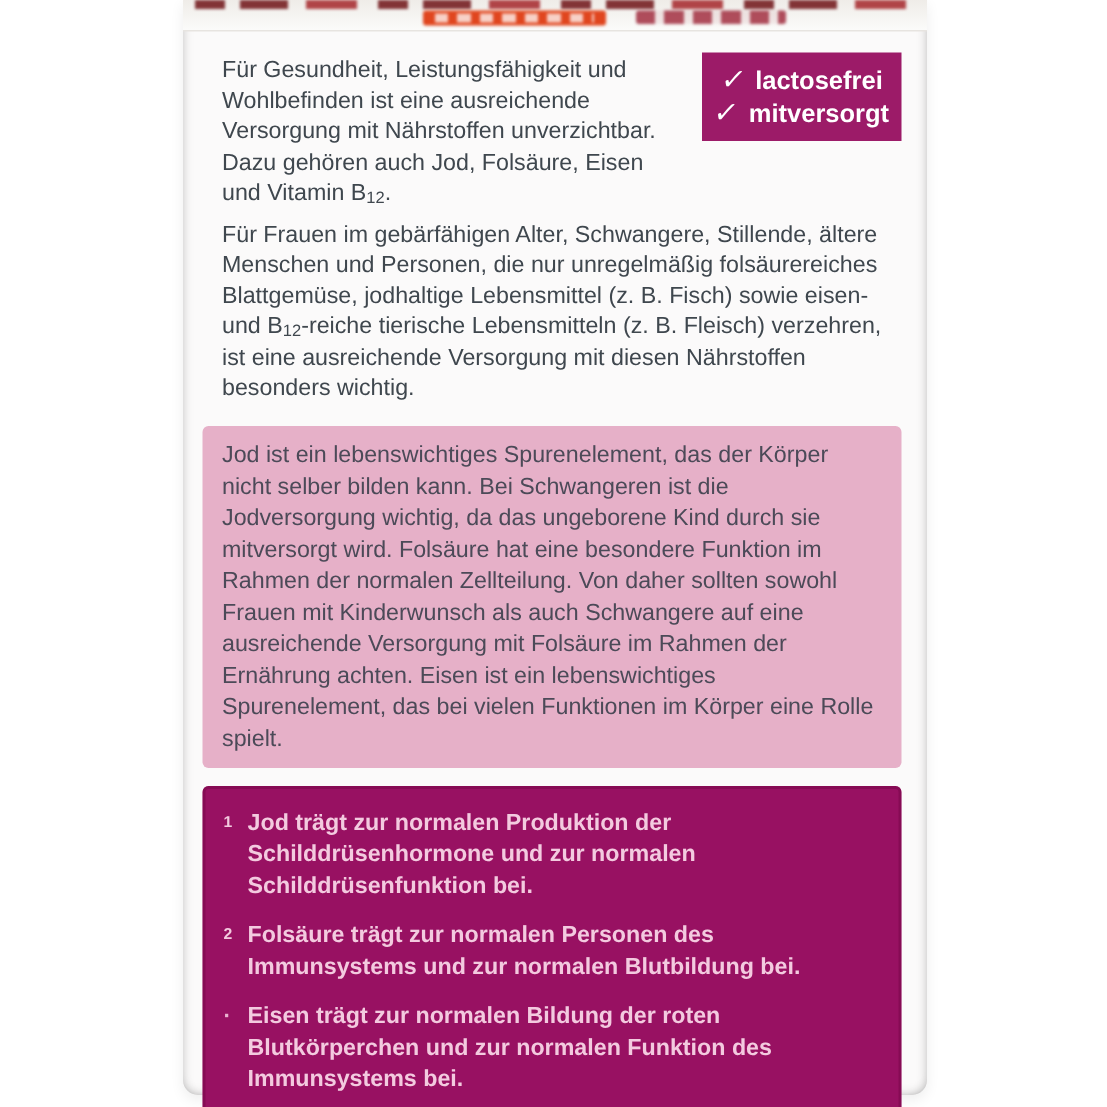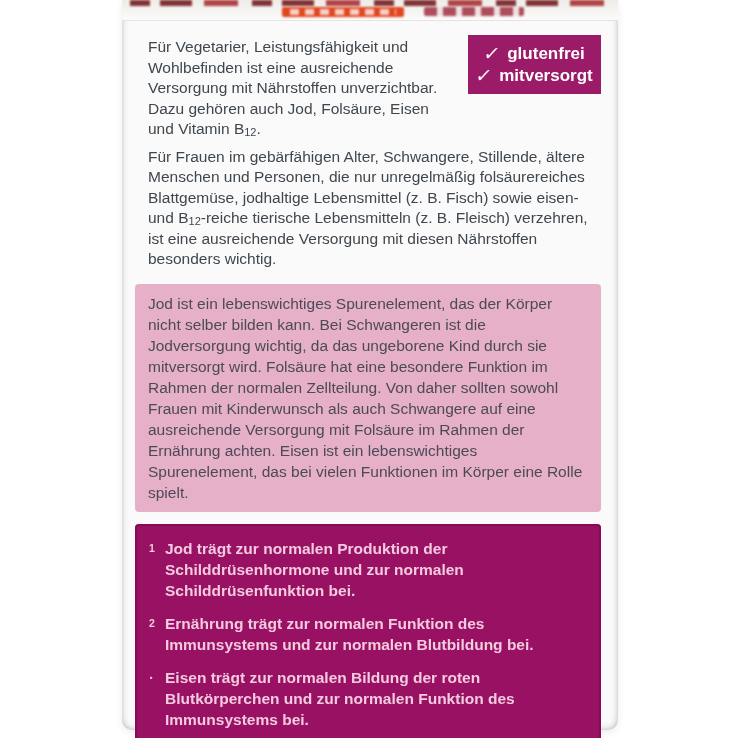--- a/index.html
+++ b/index.html
@@ -132,47 +132,47 @@
       <div class="orange-pill"></div>
       <div class="logo-mark"></div>
     </div>
 
     <div class="content">
 
       <div class="badges">
         <div class="badge-dietary">
           <div class="badge-row">
             <span class="check">✓</span>
-            <span>glutenfrei</span>
+            <span>lactosefrei</span>
           </div>
           <div class="badge-row">
             <span class="check">✓</span>
             <span>mitversorgt</span>
           </div>
         </div>
       </div>
 
-      <p class="para"><span>Für Vegetarier, Leistungsfähigkeit und Wohlbefinden ist eine ausreichende Versorgung mit Nährstoffen unverzichtbar. Dazu gehören auch Jod, Folsäure, Eisen und Vitamin B</span><sub class="b12">12</sub><span>.</span></p>
+      <p class="para"><span>Für Gesundheit, Leistungsfähigkeit und Wohlbefinden ist eine ausreichende Versorgung mit Nährstoffen unverzichtbar. Dazu gehören auch Jod, Folsäure, Eisen und Vitamin B</span><sub class="b12">12</sub><span>.</span></p>
 
       <p class="para"><span>Für Frauen im gebärfähigen Alter, Schwangere, Stillende, ältere Menschen und Personen, die nur unregelmäßig folsäurereiches Blattgemüse, jodhaltige Lebensmittel (z. B. Fisch) sowie eisen- und B</span><sub class="b12">12</sub><span>-reiche tierische Lebensmitteln (z. B. Fleisch) verzehren, ist eine ausreichende Versorgung mit diesen Nährstoffen besonders wichtig.</span></p>
 
       <div class="info-box">
         <p>Jod ist ein lebenswichtiges Spurenelement, das der Körper nicht selber bilden kann. Bei Schwangeren ist die Jodversorgung wichtig, da das ungeborene Kind durch sie mitversorgt wird. Folsäure hat eine besondere Funktion im Rahmen der normalen Zellteilung. Von daher sollten sowohl Frauen mit Kinderwunsch als auch Schwangere auf eine ausreichende Versorgung mit Folsäure im Rahmen der Ernährung achten. Eisen ist ein lebenswichtiges Spurenelement, das bei vielen Funktionen im Körper eine Rolle spielt.</p>
       </div>
 
       <div class="claims-box">
 
         <div class="claim">
           <sup class="fn-marker">1</sup>
           <span>Jod trägt zur normalen Produktion der Schilddrüsenhormone und zur normalen Schilddrüsenfunktion bei.</span>
         </div>
 
         <div class="claim">
           <sup class="fn-marker">2</sup>
-          <span>Ernährung trägt zur normalen Funktion des Immunsystems und zur normalen Blutbildung bei.</span>
+          <span>Folsäure trägt zur normalen Personen des Immunsystems und zur normalen Blutbildung bei.</span>
         </div>
 
         <div class="claim">
           <span class="bullet-marker">·</span>
           <span>Eisen trägt zur normalen Bildung der roten Blutkörperchen und zur normalen Funktion des Immunsystems bei.</span>
         </div>
 
       </div>
     </div>
   </div>

